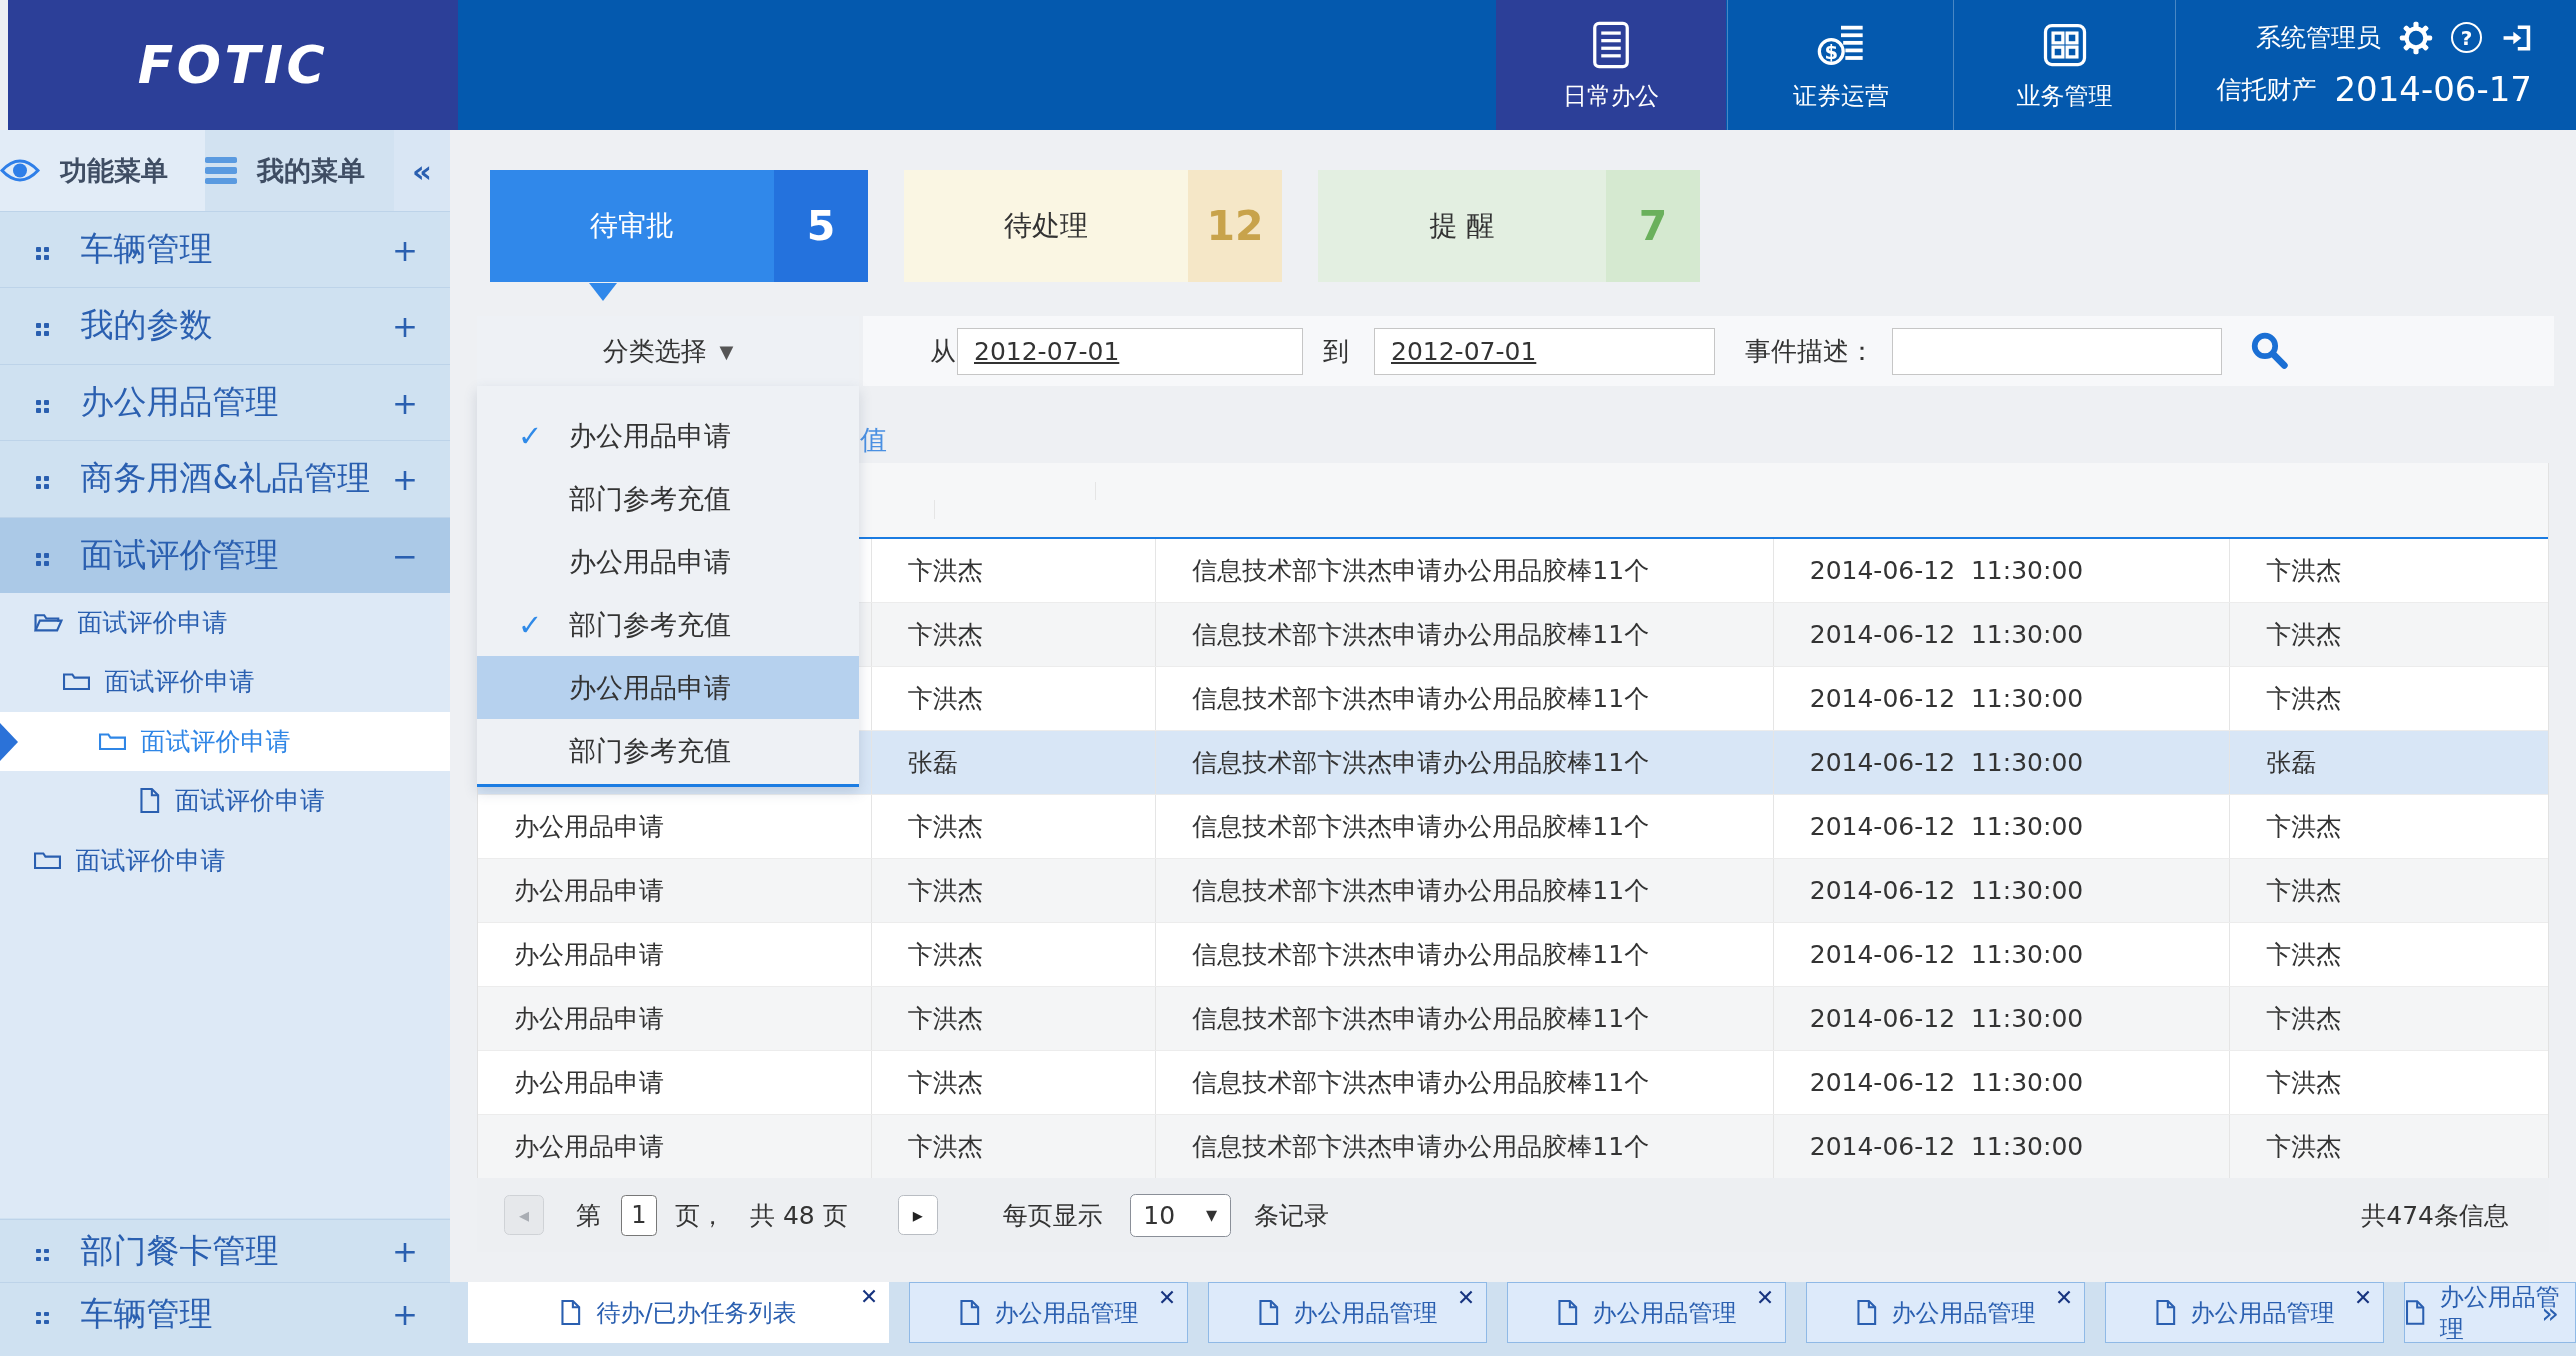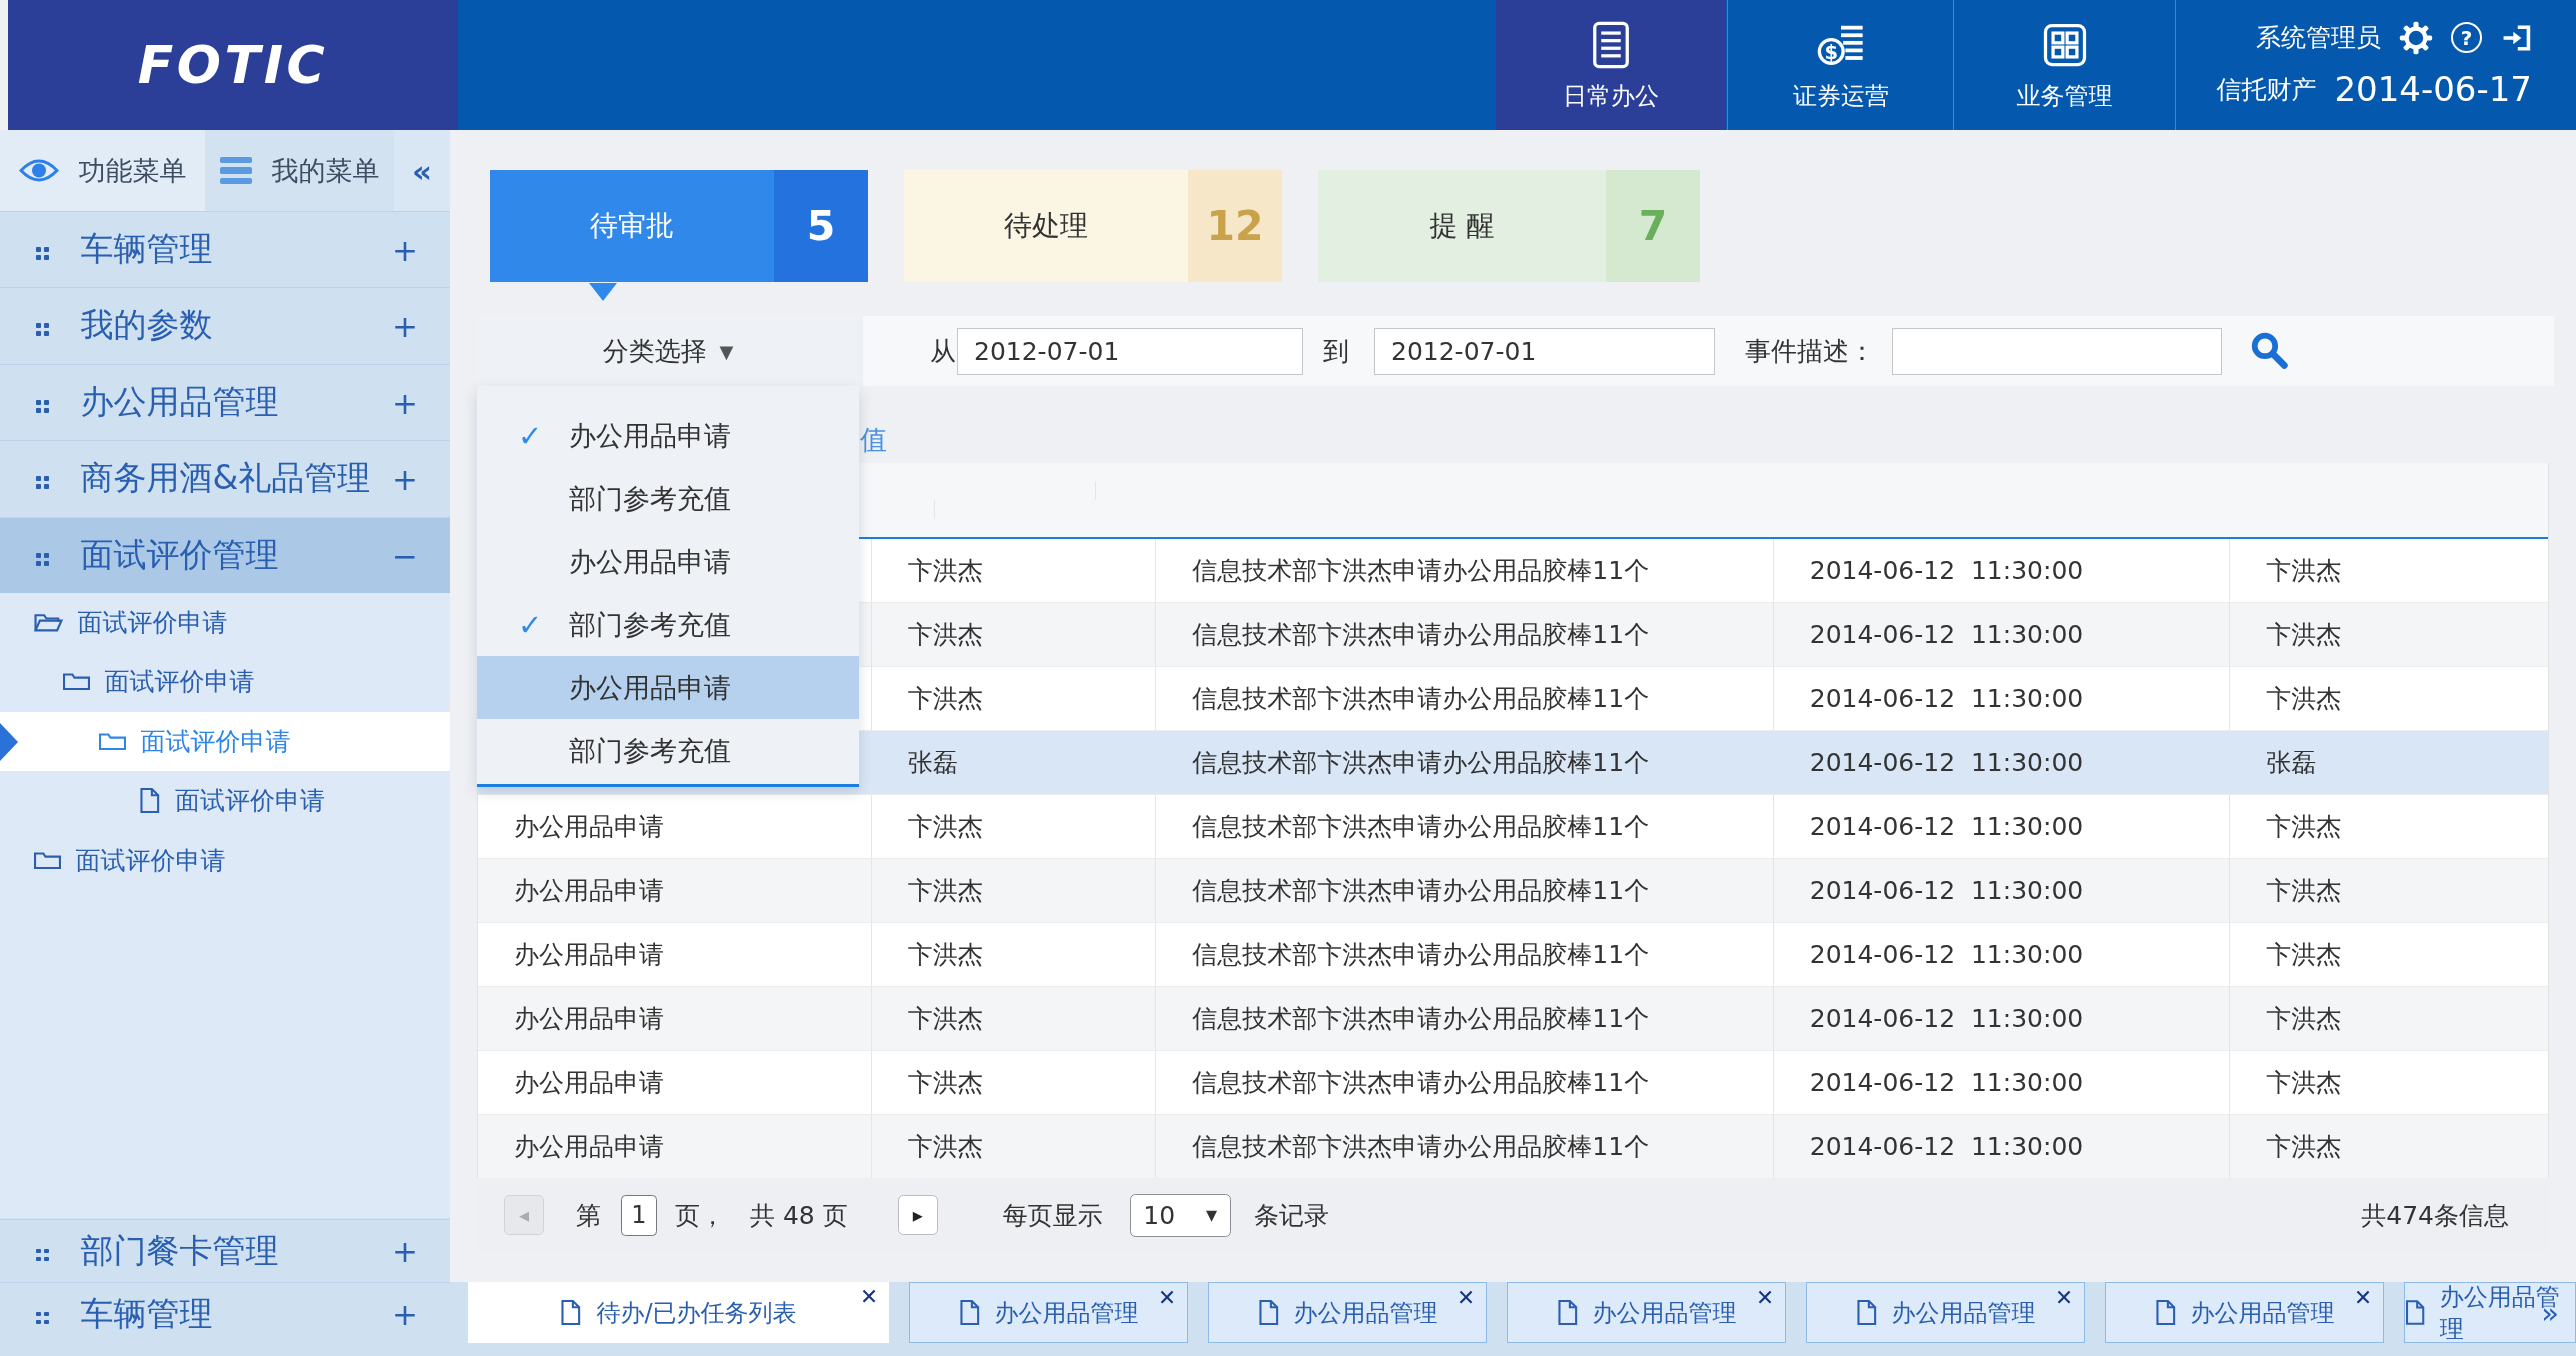--- a/index.html
+++ b/index.html
@@ -24,21 +24,21 @@
   .hdr-user .row { display:flex; align-items:center; gap:18px; }
   .hdr-user .name, .hdr-user .org { font-size:25px; }
   .hdr-user .date { font-size:34px; }
   .help-badge { width:31px; height:31px; border:2.7px solid #fff; border-radius:50%;
                 display:flex; align-items:center; justify-content:center;
                 font-size:20px; font-weight:bold; color:#fff; cursor:pointer; }
 
   
   .sb { position:absolute; left:0; top:130px; width:450px; height:1226px; background:#cfe1f1; }
   .sb-tabs { position:absolute; left:0; top:0; width:450px; height:81px; display:flex; }
-  .sb-tab { display:flex; align-items:center; justify-content:center; gap:20px; cursor:pointer; }
+  .sb-tab { display:flex; align-items:center; gap:20px; cursor:pointer;font-weight:bold; }
   .sb-tab.f { width:205px; background:#e2ecf7; }
   .sb-tab.m { width:189px; background:#d2e2f1; }
   .sb-tab .tl { font-size:27px; color:#3f4d63; }
   .sb-collapse { width:56px; background:#d9e6f4; display:flex; align-items:center; justify-content:center;
                  color:#2a5fb0; font-size:31px; font-weight:bold; cursor:pointer; }
   .ham { display:flex; flex-direction:column; gap:4.5px; }
   .ham i { display:block; width:32px; height:6.3px; background:#5a9ae0; border-radius:1.8px; }
 
   .sb-item { position:absolute; left:0; width:450px; height:76px; display:flex; align-items:center;
              border-top:0.9px solid #bdd3e9; cursor:pointer; }
@@ -79,21 +79,21 @@
                   border-top:18px solid #3088ea; }
 
   .cat-head { position:absolute; left:27px; top:186px; width:382px; height:70px; background:#eef1f5;
               display:flex; align-items:center; justify-content:center; gap:12.6px; cursor:pointer; }
   .cat-head .ct { font-size:26px; color:#333; }
   .cat-head .caret { font-size:18px; color:#555; }
 
   .fbar { position:absolute; left:413px; top:186px; width:1691px; height:70px; background:#f7f8fa; }
   .fbar .flab { position:absolute; top:0; height:70px; display:flex; align-items:center; font-size:26px; color:#333; }
   .fbar input { position:absolute; top:11.7px; height:47px; background:#fff; border:0.9px solid #c6c6c6;
-                font-size:25px; color:#333; padding:0 16px; font-family:inherit; }
+                font-size:25px; color:#333; padding:0 16px; font-family:inherit;text-decoration:underline; }
   .l-from { left:67px; } .l-to { left:460px; } .l-desc { left:882px; }
   .i-from { left:94px; width:346px; }
   .i-to { left:511px; width:341px; }
   .i-desc { left:1029px; width:330px; }
   .search-btn { position:absolute; left:1386px; top:14.4px; cursor:pointer; }
 
   .partial-val { position:absolute; left:410px; top:292px; font-size:27px; color:#4a90e2; }
 
   
   .tbl { position:absolute; left:27px; top:333px; width:2072px; height:715px; background:#fff;

